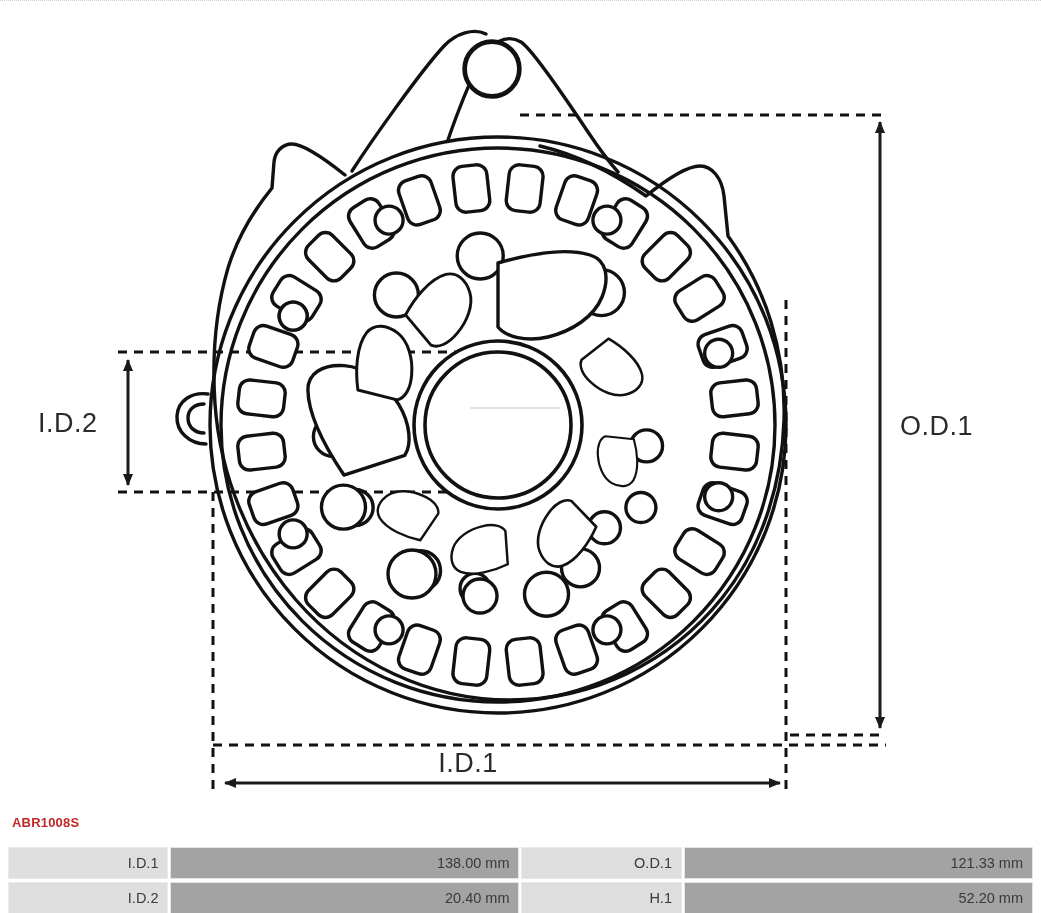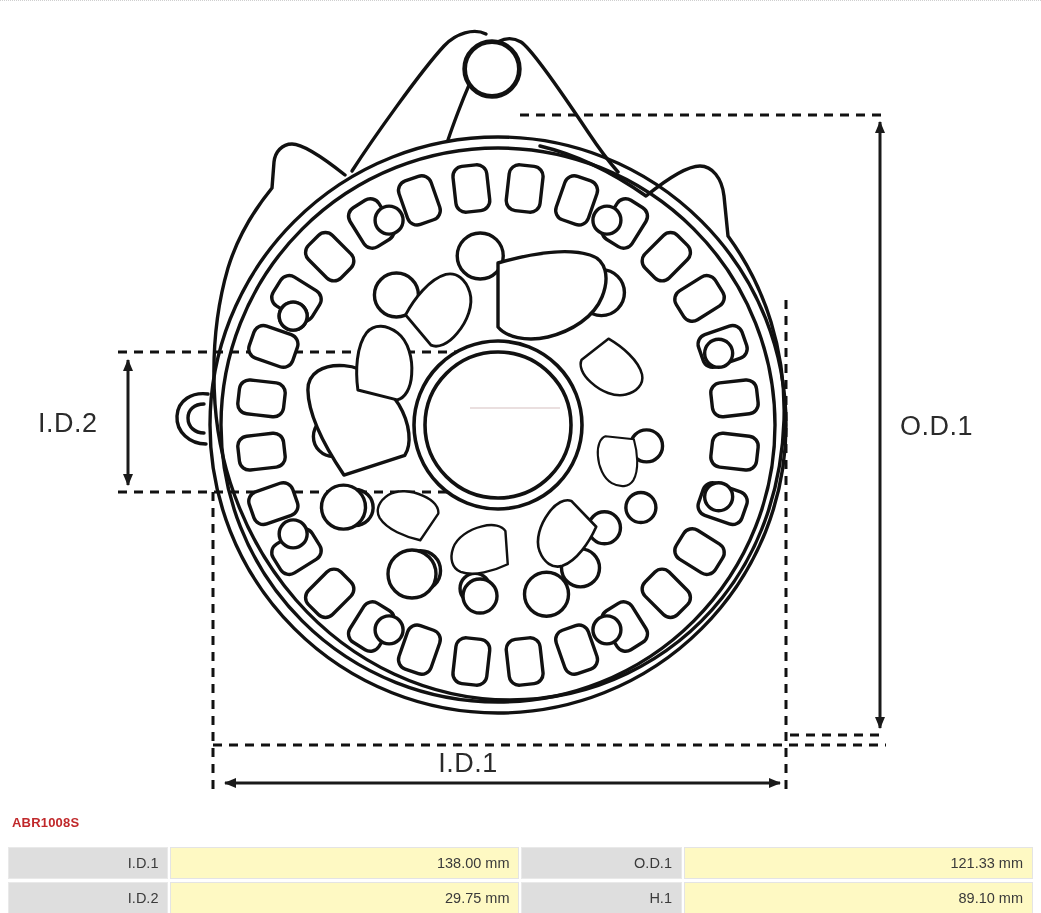--- a/index.html
+++ b/index.html
@@ -52,21 +52,21 @@
     padding:2px 9px;
     vertical-align:middle;
   }
   #spec-table td.lbl{
     background:#dedede;
     color:#3a3a3a;
     text-align:right;
     border:1px solid #e9e9e9;
   }
   #spec-table td.val{
-    background:#fef9c3;
+    background:#a3a3a3;
     color:#3a3a3a;
     text-align:right;
     border:1px solid #e4e4e4;
   }
   #spec-table col.c-lbl{width:160px;}
   #spec-table col.c-val{width:348px;}
 </style>
 </head>
 <body>
 
@@ -272,18 +272,18 @@
   </colgroup>
   <tbody id="spec-body">
       <tr>
         <td class="lbl">I.D.1</td>
         <td class="val">138.00 mm</td>
         <td class="lbl">O.D.1</td>
         <td class="val">121.33 mm</td>
       </tr>
       <tr>
         <td class="lbl">I.D.2</td>
-        <td class="val">29.75 mm</td>
+        <td class="val">20.40 mm</td>
         <td class="lbl">H.1</td>
-        <td class="val">89.10 mm</td>
+        <td class="val">52.20 mm</td>
       </tr>
     </tbody>
 </table>
 
 </body></html>

